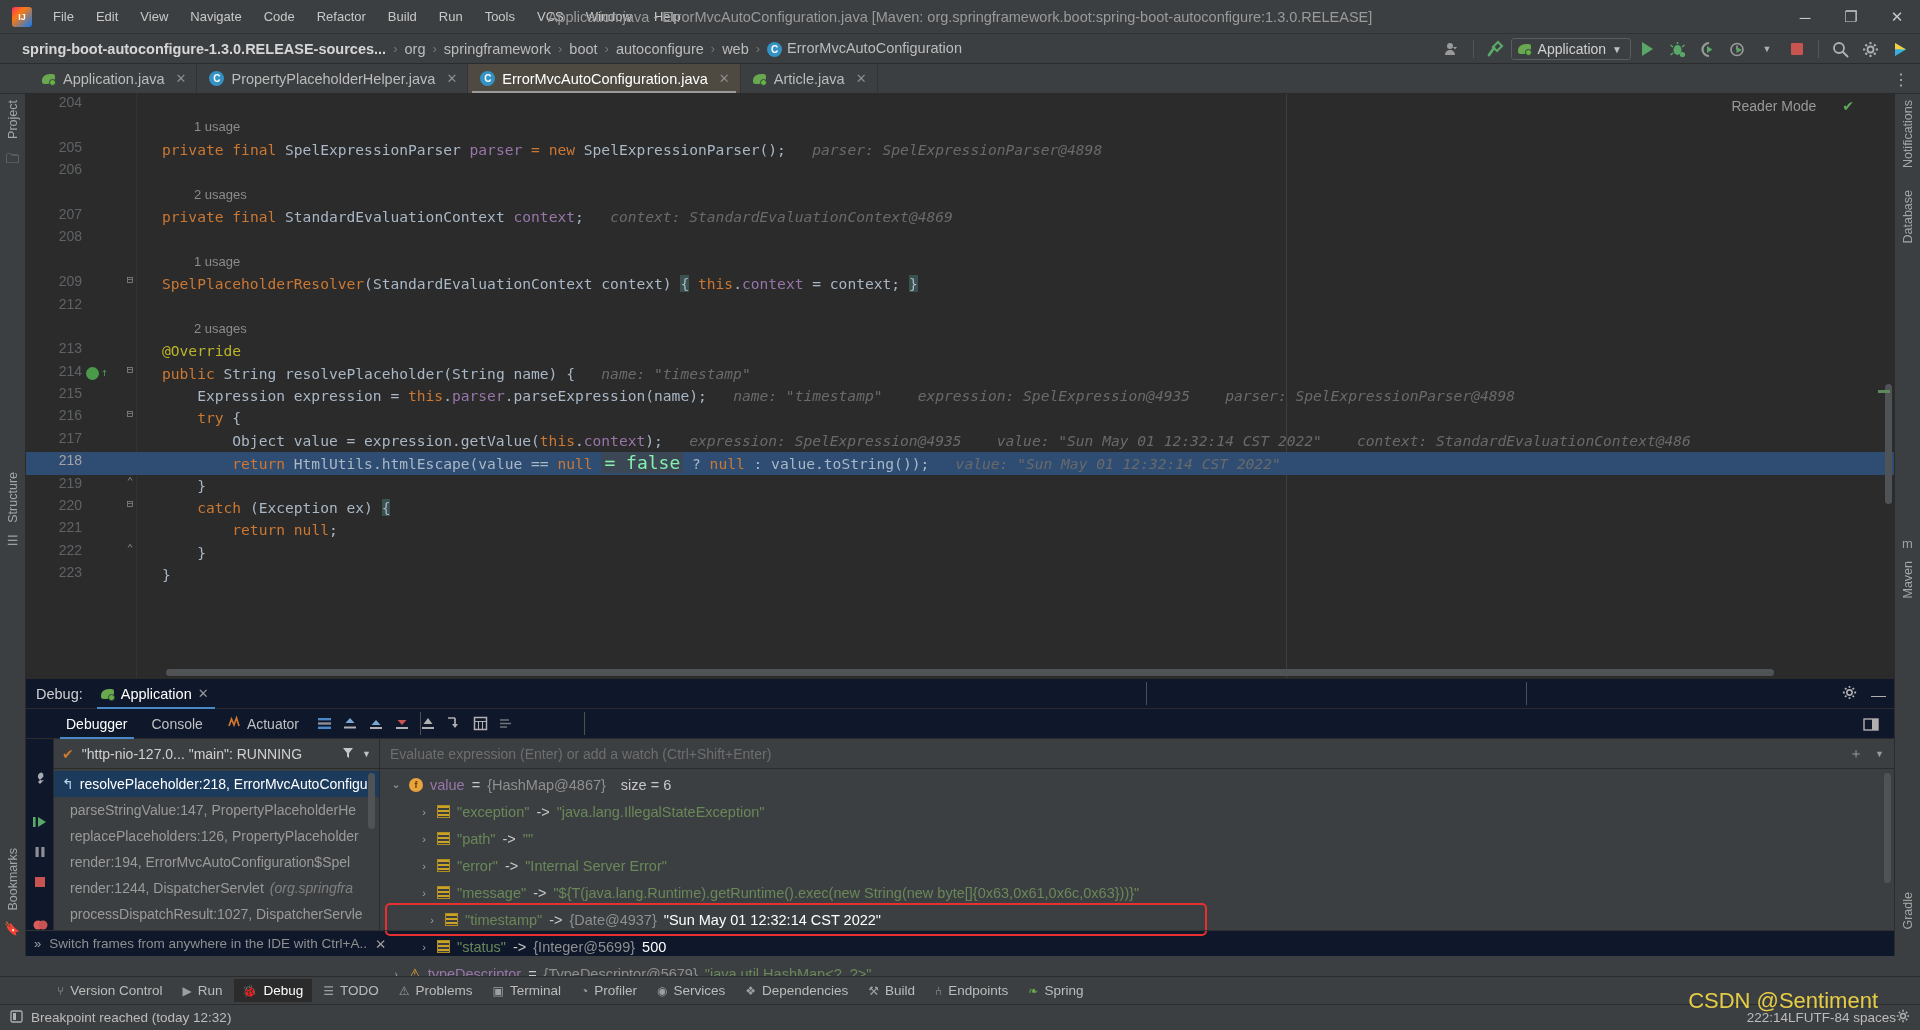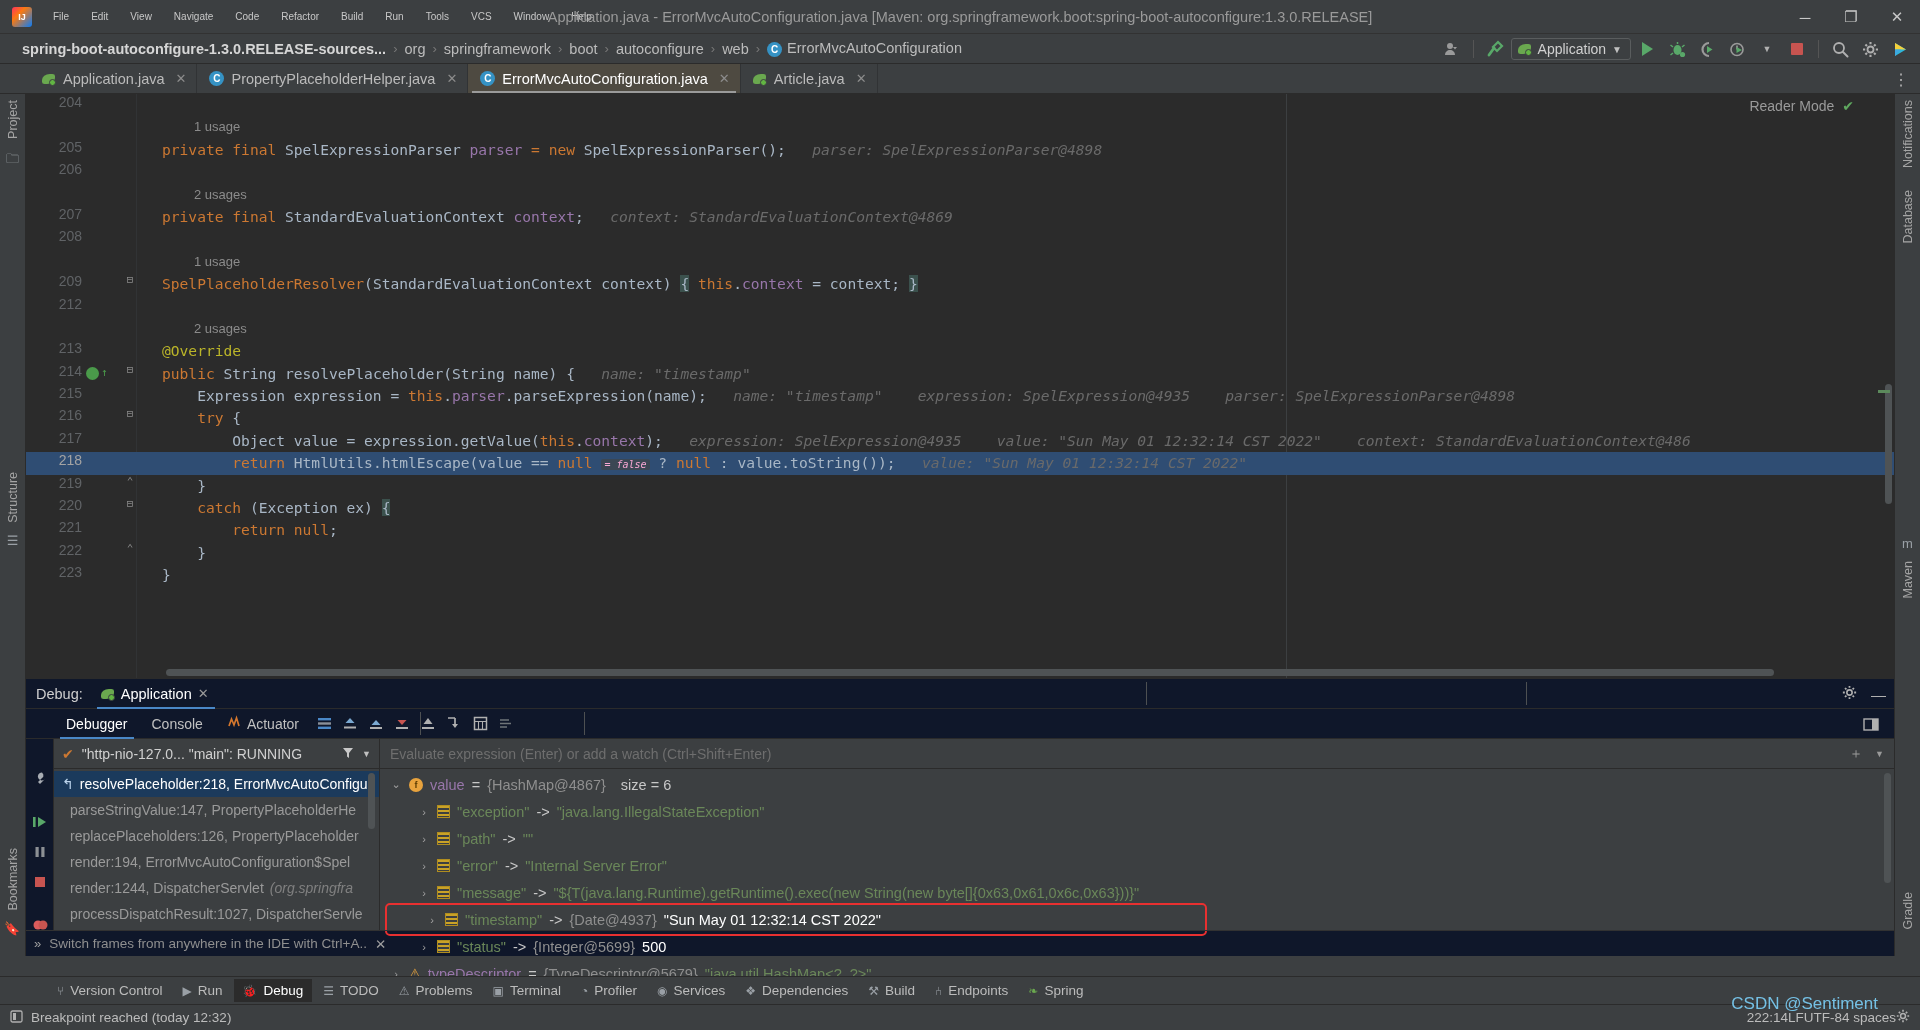--- a/index.html
+++ b/index.html
@@ -22,21 +22,21 @@
     width: 20px; height: 20px; margin: 0 10px 0 12px; border-radius: 3px;
     background: linear-gradient(135deg,#fe315d 0%,#f97a12 35%,#087cfa 100%);
     position: relative; flex: 0 0 auto;
   }
   .ij-logo::after {
     content: "IJ"; position: absolute; inset: 0; color: #fff; font-size: 9px;
     font-weight: bold; display: flex; align-items: center; justify-content: center;
   }
   .menubar { display: flex; align-items: center; gap: 0px; }
   .menubar .mi {
-    padding: 4px 11px; font-size: 10px; color: #c8c8c8; cursor: default;
+    padding: 4px 11px; font-size: 13px; color: #c8c8c8; cursor: default;
     white-space: nowrap;
   }
   .title-text {
     position: absolute; left: 0; right: 0; text-align: center;
     font-size: 14.5px; color: #9a9a9a; pointer-events: none; white-space: nowrap;
   }
   .win-ctrls {
     position: absolute; right: 0; top: 0; height: 34px; display: flex; align-items: center;
   }
   .win-ctrls .wb {
@@ -131,21 +131,21 @@
     display: flex; flex-direction: column; align-items: center;
   }
 
   
   .editor {
     position: absolute; left: 26px; right: 26px; top: 94px; height: 584px;
     background: #2b2b2b; overflow: hidden;
   }
   .reader-mode {
     position: absolute; right: 40px; top: 4px; font-size: 14px; color: #9a9a9a;
-    display: flex; align-items: center; gap: 8px; z-index: 5;
+    display: flex; align-items: center; gap: 26px; z-index: 5;
   }
   .rm-check { color: #5fa85f; font-size: 14px; }
   .code-area { position: relative; font-family: "DejaVu Sans Mono", monospace; }
   .crow { position: relative; height: 22.4px; }
   .gutter-num {
     position: absolute; left: 0; width: 56px; text-align: right;
     font-size: 14px; color: #606366; font-family: "Liberation Sans", sans-serif;
   }
   .fold {
     position: absolute; left: 98px; width: 12px; text-align: center;
@@ -162,22 +162,22 @@
   .crow.hl { background: #2f4d73; }
   .crow.hl .gutter-num { color: #a4a3a3; }
   .kw { color: #cc7832; }
   .fld { color: #9876aa; }
   .mth { color: #a9b7c6; }
   .ann { color: #bbb529; }
   .hint {
     color: #6a6a6a; font-style: italic;
   }
   .inlay {
-    background: #3b4754; color: #f9a8d4; border-radius: 2px; padding: 0 3px;
-    font-size: 10px; font-style: italic;
+    background: #3b4754; color: #86efac; border-radius: 2px; padding: 0 3px;
+    font-size: 18px; 
   }
   .brace-hl { background: #3b514d; }
   .bp-dot {
     position: absolute; left: 60px; width: 13px; height: 13px; border-radius: 50%;
     background: #4a9a4a; top: 4px;
   }
   .bp-check {
     position: absolute; left: 75px; top: 3px; color: #4a9a4a; font-size: 11px;
   }
   .vline {
@@ -296,21 +296,21 @@
   .bw.active { background: #2b2b2b; color: #ffffff; }
 
   
   .statusbar {
     position: absolute; left: 0; right: 0; bottom: 0; height: 26px;
     background: #3c3f41; border-top: 1px solid #2b2b2b;
     display: flex; align-items: center; padding: 0 10px; font-size: 13.5px; color: #bcbcbc;
   }
   .sb-right { margin-left: auto; display: flex; align-items: center; }
   .watermark {
-    position: absolute; right: 42px; bottom: 16px; font-size: 17px; color: #7dd3fc;
+    position: absolute; right: 42px; bottom: 16px; font-size: 22px; color: #fde047;
     opacity: .88; pointer-events: none; white-space: nowrap;
   }
   .gear-sm { color: #b0b0b0; font-size: 13px; }
 </style>
 </head>
 <body>
 
 <div class="app">
 
   <div class="titlebar">

